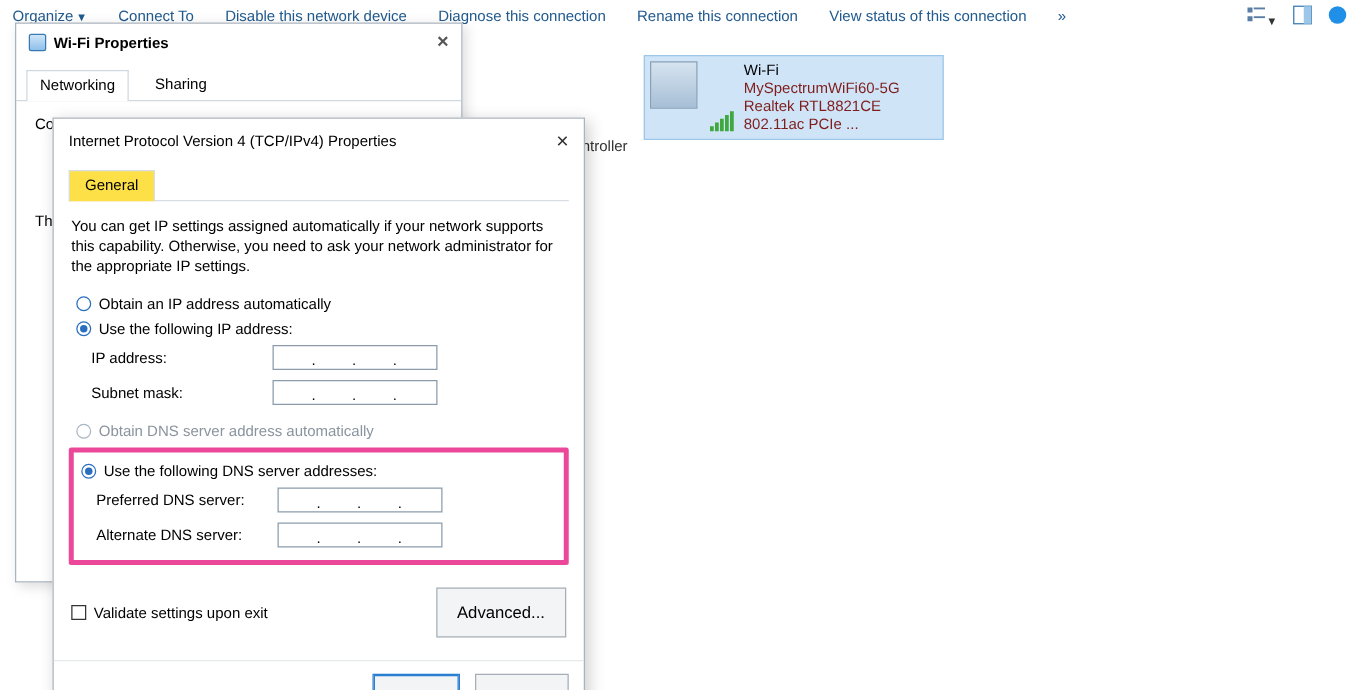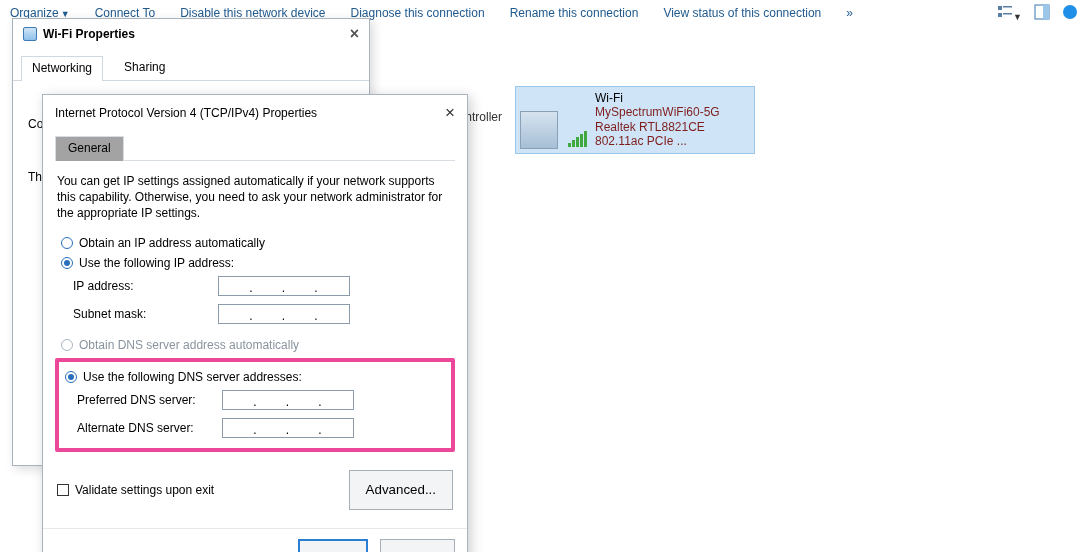--- a/index.html
+++ b/index.html
@@ -3,59 +3,59 @@
 <meta charset="utf-8">
 <style>
   * { box-sizing: border-box; font-family: "Segoe UI", Tahoma, sans-serif; }
   body { margin: 0; background: #fff; width: 1088px; height: 552px; overflow: hidden; position: relative; font-size: 12px; color: #000; }
   .toolbar { display: flex; align-items: center; gap: 25px; padding: 3px 10px; color: #215a8e; position: absolute; top: 3px; }
   .toolbar span { cursor: default; }
   .toolbar .chev { font-size: 9px; margin-left: 2px; }
   .right-toolbar { position: absolute; right: 10px; top: 4px; display: flex; gap: 12px; align-items: center; }
   .ri { width: 16px; height: 16px; display: inline-block; }
   .main-area { position: absolute; top: 30px; left: 0; right: 0; bottom: 0; }
-  .conn-item { position: absolute; width: 240px; display: flex; align-items: flex-end; gap: 8px; padding: 4px; margin-top: 42px; }
+  .conn-item { position: absolute; width: 240px; display: flex; align-items: flex-start; gap: 8px; padding: 4px; }
   .conn-item.sel { background: #cfe5f7; border: 1px solid #9cc7e8; }
   .conn-icon { width: 38px; height: 38px; background: linear-gradient(#d6e3ef,#a6bfd6); border: 1px solid #8aa0b5; }
   .sigbars { display: inline-flex; align-items: flex-end; gap: 1px; margin-left: 2px; }
   .sigbars span { width: 3px; background: #3fa83f; }
   .conn-text { display: flex; flex-direction: column; line-height: 1.2; }
   .conn-text .gray { color: #7f1d1d; }
   .wifi-props { position: absolute; left: 12px; top: 18px; width: 358px; height: 448px; background: #fff; border: 1px solid #aab4be; box-shadow: 3px 3px 10px rgba(0,0,0,.15); }
   .wifi-title { display: flex; align-items: center; padding: 6px 10px; gap: 6px; font-weight: bold; }
   .wifi-title .close { margin-left: auto; font-size: 16px; color: #555; }
   .net-icon { width: 14px; height: 14px; border: 1px solid #3a79b3; background: linear-gradient(#cfe5f7,#8ec0ea); border-radius: 2px; }
   .tabstrip { display: flex; border-bottom: 1px solid #d1d9e0; padding: 0 8px; gap: 10px; margin-top: 6px; }
   .tabstrip .tab { padding: 4px 10px 6px; border: 1px solid transparent; border-bottom: none; }
   .tabstrip .tab.active { border-color: #d1d9e0; background: #fff; position: relative; top: 1px; }
   .ipv4-props { position: absolute; left: 42px; top: 94px; width: 426px; background: #fff; border: 1px solid #aab4be; box-shadow: 3px 3px 12px rgba(0,0,0,.2); }
   .ipv4-title { display: flex; align-items: center; padding: 8px 12px 10px; }
   .ipv4-title .close { margin-left: auto; font-size: 17px; color: #333; }
   .ipv4-body { padding: 2px 12px 10px; }
   .ipv4-tabs { display: flex; border-bottom: 1px solid #d7dde2; margin-bottom: 12px; }
-  .ipv4-tabs .tab { padding: 4px 12px 6px; border: 1px solid #d7dde2; border-bottom: none; background: #a3a3a3; position: relative; top: 1px; }
+  .ipv4-tabs .tab { padding: 4px 12px 6px; border: 1px solid #d7dde2; border-bottom: none; background: #fde047; position: relative; top: 1px; }
   .ip-desc { line-height: 1.35; margin-bottom: 14px; padding: 0 2px; }
   .groupbox { border: none; position: relative; margin-bottom: 10px; padding: 0; }
   .radio-row { display: flex; align-items: center; gap: 6px; margin: 4px 0 6px 6px; }
   .radio-o { width: 12px; height: 12px; border: 1px solid #2a6fbf; border-radius: 50%; display: inline-flex; align-items: center; justify-content: center; }
   .radio-o.sel::after { content: ""; width: 6px; height: 6px; background: #2a6fbf; border-radius: 50%; }
   .radio-o.dis { border-color: #a9b6c3; }
   .form-row { display: flex; align-items: center; margin: 3px 0 8px 18px; }
   .form-row label { width: 145px; }
   .dotted-input { width: 132px; height: 20px; border: 1px solid #8b9bab; display: flex; }
   .dotted-input span { flex: 1; text-align: center; position: relative; }
   .dotted-input span:not(:last-child)::after { content: "."; position: absolute; right: -1px; bottom: 0; }
   .dns-highlight { border: 4px solid #ec4899; border-radius: 2px; padding: 4px 4px 8px 4px; }
   .cb { width: 12px; height: 12px; border: 1px solid #333; display: inline-block; vertical-align: middle; margin-right: 6px; }
   .btn { border: 1px solid #a6afb8; background: #f2f4f6; padding: 3px 16px; min-width: 70px; text-align: center; height: 40px; line-height: 16px; }
   .btn.adv { margin-left: auto; }
   .btnbar { display: flex; justify-content: flex-end; gap: 12px; padding: 10px 12px 12px; border-top: 1px solid #e5e9ec; margin-top: 8px; }
   .btn.primary { border-color: #2a7fd3; box-shadow: inset 0 0 0 1px #2a7fd3; }
   .behind-text { position: absolute; left: 374px; top: 62px; color: #333; line-height: 1.4; }
-  .bk-co { position: absolute; left: 28px; top: 117px; }
+  .bk-co { position: absolute; left: 28px; top: 92px; }
   .bk-th { position: absolute; left: 28px; top: 170px; text-align: right; }
 </style>
 </head>
 <body>
 
 <div class="toolbar">
   <span><span>Organize</span><span class="chev">▼</span></span>
   <span>Connect To</span>
   <span>Disable this network device</span>
   <span>Diagnose this connection</span>

